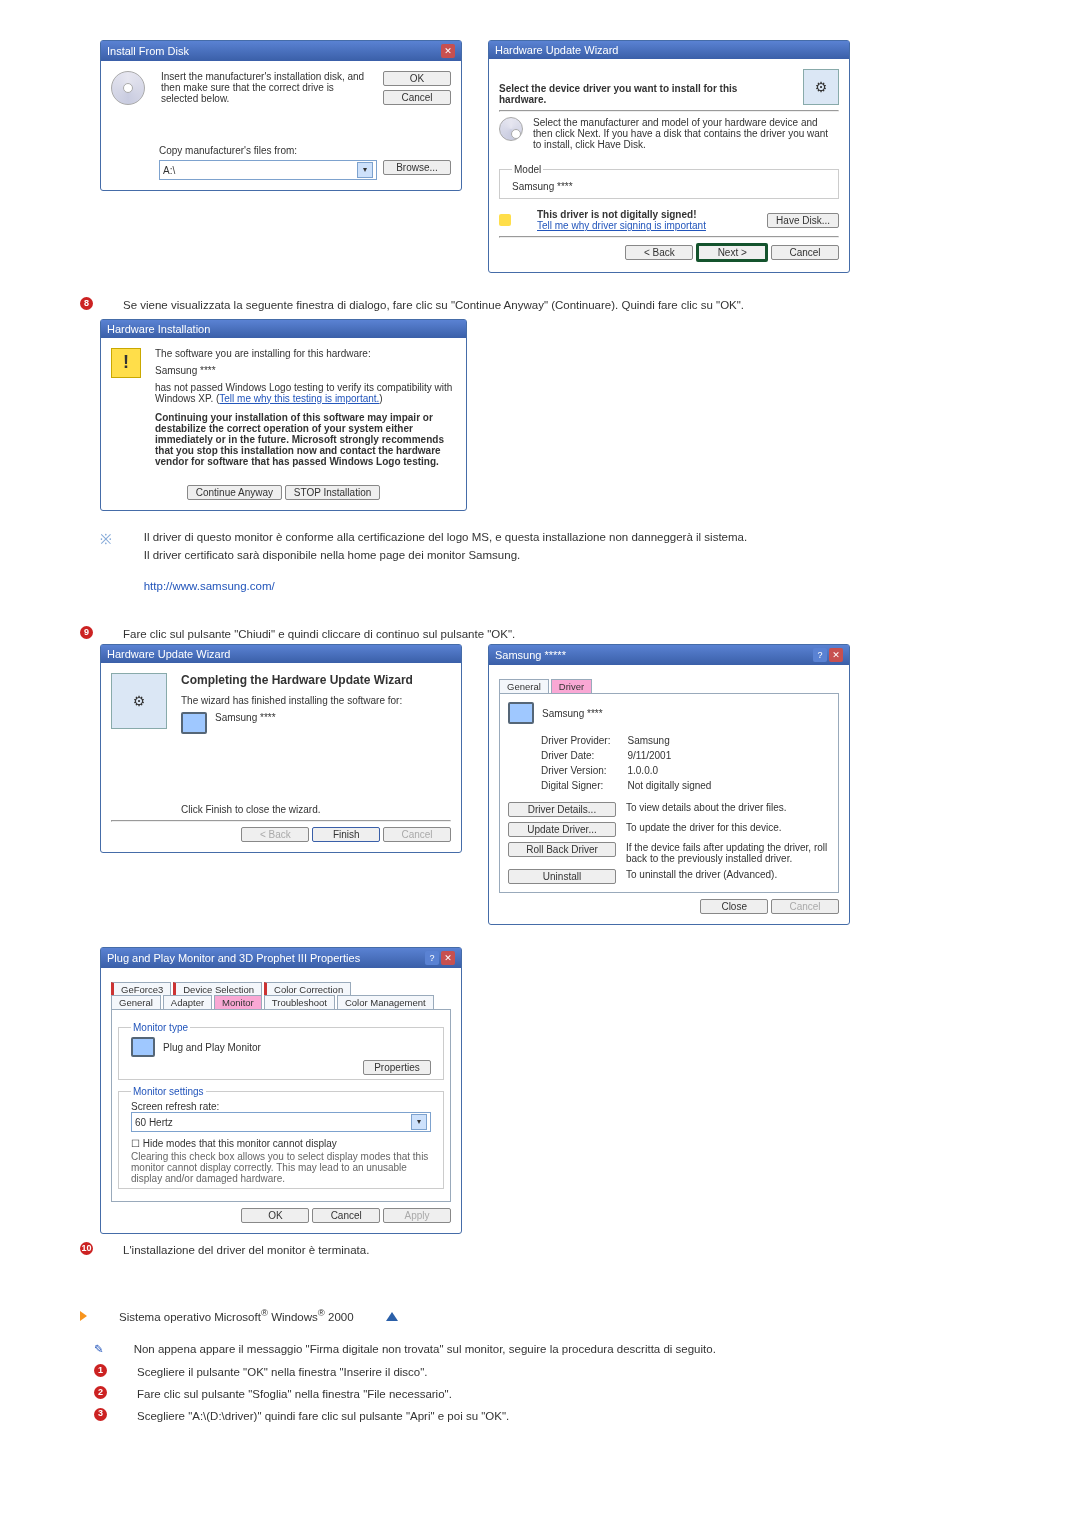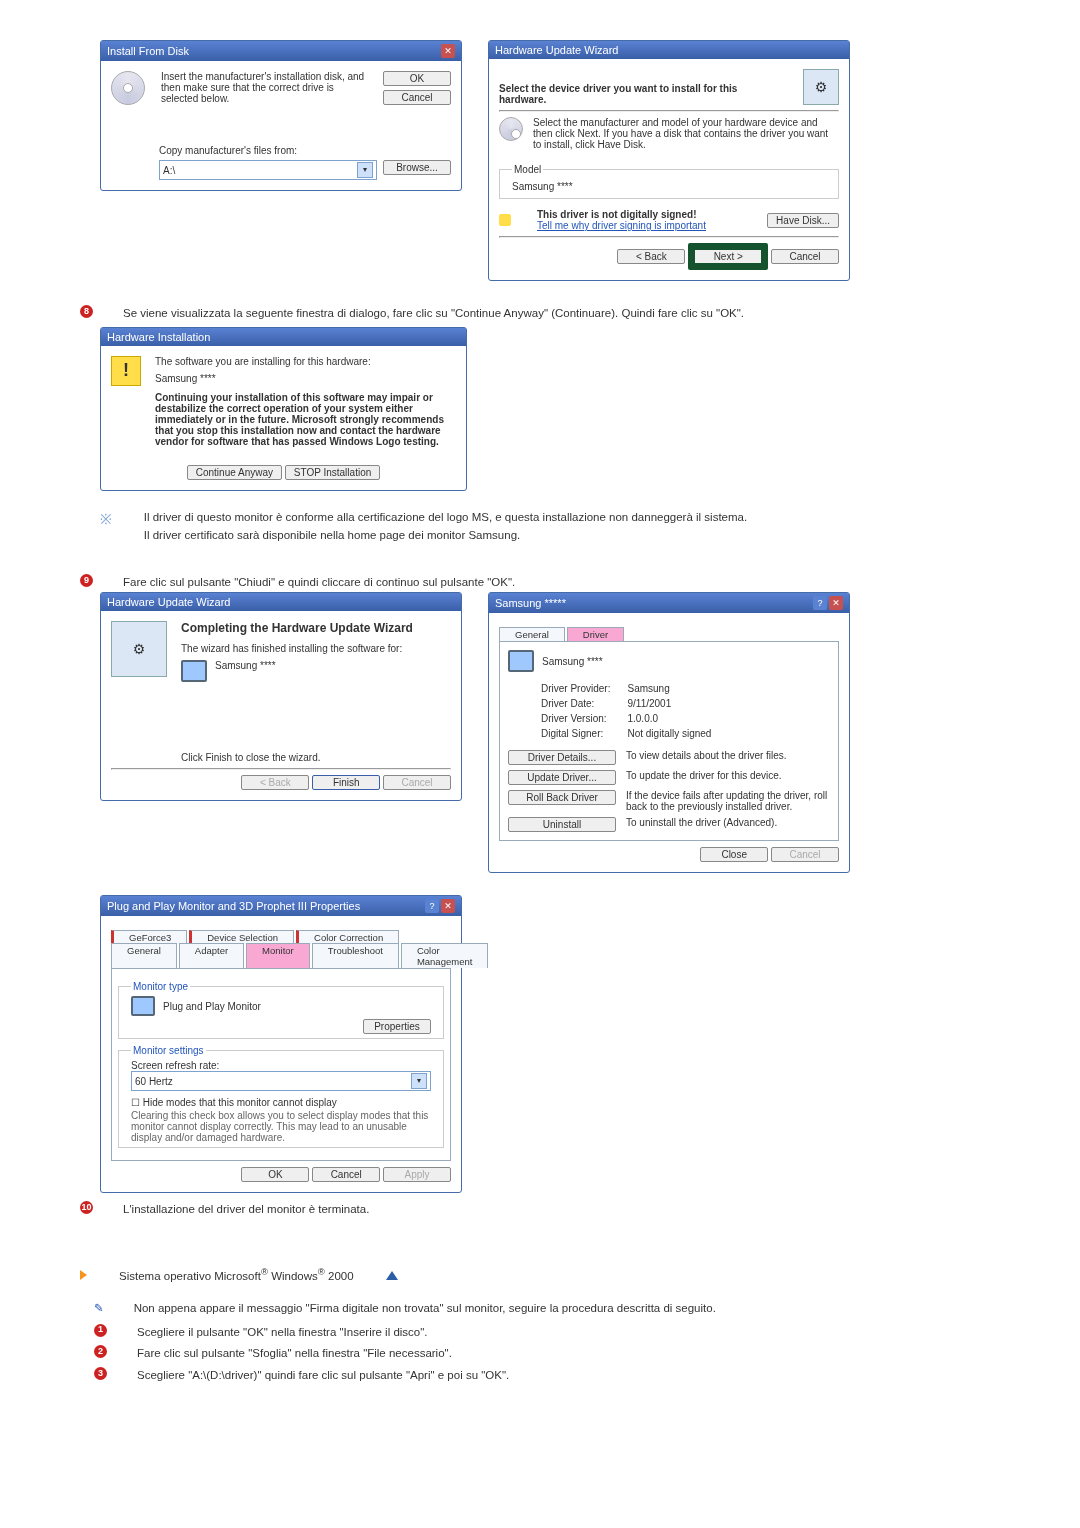--- a/index.html
+++ b/index.html
@@ -23,21 +23,21 @@
 .cd-icon::after{content:"";position:absolute;width:8px;height:8px;background:#fff;border:1px solid #aaa;border-radius:50%;left:11px;top:11px}
 .monitor-icon{width:32px;height:26px;background:#9fc8ff;border:2px solid #567;border-radius:2px;position:relative;flex:0 0 auto}
 .warn-icon{width:28px;height:28px;background:#ffde4a;border:1px solid #c9a800;display:flex;align-items:center;justify-content:center;font-weight:bold;color:#333;font-size:18px;flex:0 0 auto}
 .shield-icon{width:12px;height:12px;background:#ffde4a;display:inline-block;border-radius:2px;flex:0 0 auto}
 .install-box-icon{width:34px;height:34px;background:#dbe7f5;border:1px solid #8aa;flex:0 0 auto;display:flex;align-items:center;justify-content:center;font-size:14px}
 .text{color:#333;font-size:11.5px;line-height:1.55}
 .link{color:#2255bb}
 fieldset{border:1px solid #ccc;margin:6px 0;padding:4px 12px;font-size:10px}
 legend{font-size:10px;padding:0 2px}
 .tabbar{display:flex;gap:2px;margin:4px 0 0}
-.tab{border:1px solid #9ab;border-bottom:none;background:#f4f7fb;padding:1px 15px;font-size:9.5px}
+.tab{border:1px solid #9ab;border-bottom:none;background:#f4f7fb;padding:1px 7px;font-size:9.5px}
 .tab.active{background:#f9a8d4}
 .underline{text-decoration:underline}
 .select-box{border:1px solid #7da2ce;padding:1px 3px;display:flex;align-items:center}
 .select-box .arr{margin-left:auto;background:#cde1fb;width:14px;height:14px;text-align:center;font-size:8px;line-height:14px;border:1px solid #7da2ce}
 </style>
 </head>
 <body>
 
 <div class="page">
 
@@ -95,21 +95,21 @@
         <span class="shield-icon"></span>
         <div style="flex:1">
           <div><b>This driver is not digitally signed!</b></div>
           <div class="link underline">Tell me why driver signing is important</div>
         </div>
         <span class="wbtn">Have Disk...</span>
       </div>
       <hr>
       <div style="text-align:right">
         <span class="wbtn">&lt; Back</span>
-        <span class="wbtn" style="border:7px solid #14532d">Next &gt;</span>
+        <span class="wbtn" style="border:3px solid #14532d">Next &gt;</span>
         <span class="wbtn">Cancel</span>
       </div>
     </div>
   </div>
 </div>
 
 <div class="row text" style="margin-top:16px">
   <span class="step-icon n8">8</span>
   <span>Se viene visualizzata la seguente finestra di dialogo, fare clic su "Continue Anyway" (Continuare). Quindi fare clic su "OK".</span>
 </div>
@@ -117,35 +117,39 @@
 <div class="win" style="width:365px;margin-left:20px;margin-top:4px">
   <div class="win-title">
         <span>Hardware Installation</span>
       </div>
   <div class="win-body">
     <div class="row" style="gap:14px">
       <div class="warn-icon">!</div>
       <div style="flex:1">
         <div>The software you are installing for this hardware:</div>
         <div style="margin:6px 0">Samsung ****</div>
+        <div>
+          <span>has not passed Windows Logo testing to verify its compatibility with Windows XP. (</span><span class="link underline">Tell me why this testing is important.</span><span>)</span>
+        </div>
         <div style="margin-top:8px"><b>Continuing your installation of this software may impair or destabilize the correct operation of your system either immediately or in the future. Microsoft strongly recommends that you stop this installation now and contact the hardware vendor for software that has passed Windows Logo testing.</b></div>
       </div>
     </div>
     <div style="text-align:center;margin-top:18px">
       <span class="wbtn">Continue Anyway</span>
       <span class="wbtn">STOP Installation</span>
     </div>
   </div>
 </div>
 
 <div class="row text" style="margin-top:18px;margin-left:20px">
   <span class="star-icon">※</span>
   <div>
     <div>Il driver di questo monitor è conforme alla certificazione del logo MS, e questa installazione non danneggerà il sistema.</div>
     <div>Il driver certificato sarà disponibile nella home page dei monitor Samsung.</div>
+    <div style="margin-top:14px"><span class="link">http://www.samsung.com/</span></div>
   </div>
 </div>
 
 <div class="row text" style="margin-top:30px">
   <span class="step-icon n9">9</span>
   <span>Fare clic sul pulsante "Chiudi" e quindi cliccare di continuo sul pulsante "OK".</span>
 </div>
 
 <div class="row" style="margin-left:20px">
   <div class="win" style="width:360px">

